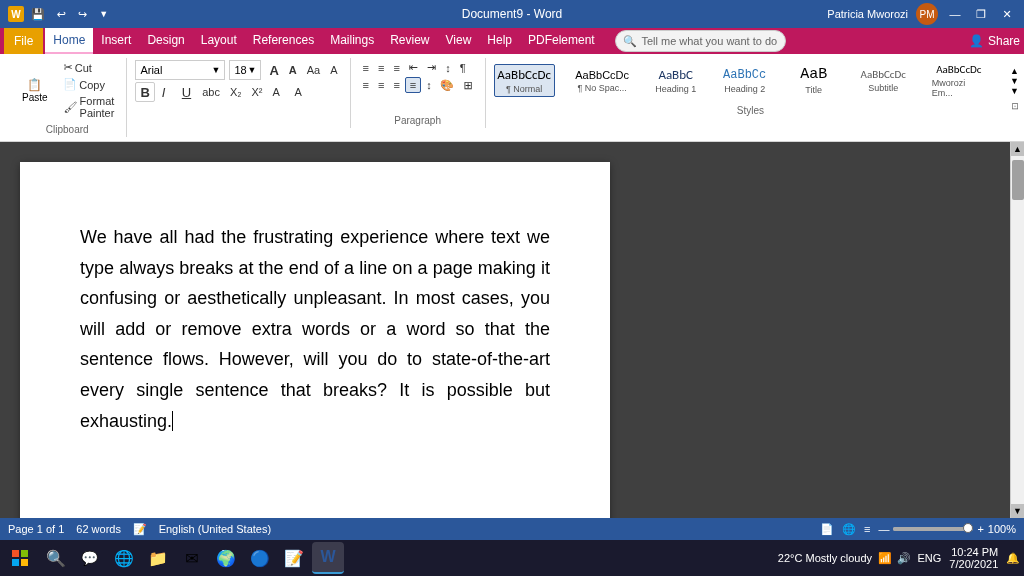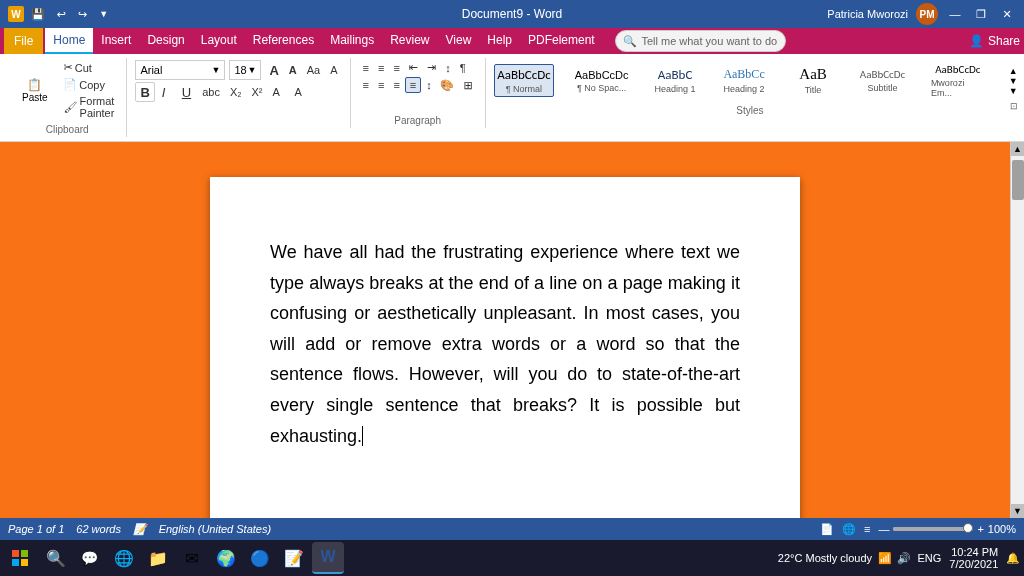--- a/index.html
+++ b/index.html
@@ -50,21 +50,21 @@
       font-size: 12px;
       cursor: pointer;
       height: 26px;
       display: flex;
       align-items: center;
       border-bottom: 2px solid transparent;
     }
     .menu-item.active {
       background: white;
       color: #2b579a;
-      border-bottom: 2px solid #0ea5e9;
+      border-bottom: 2px solid #f9a8d4;
     }
 
     
     .ribbon {
       background: white;
       border-bottom: 1px solid #d4d4d4;
       padding: 4px 8px;
       display: flex;
       align-items: flex-start;
       gap: 0;
@@ -157,25 +157,25 @@
       gap: 4px;
       font-size: 11px;
       color: #666;
       cursor: text;
       height: 22px;
     }
 
     
     .document-area {
       flex: 1;
-      background: #f97316;
+      background: #404040;
       overflow: auto;
       display: flex;
-      justify-content: center;
-      padding: 35px;
+      justify-content: flex-start;
+      padding: 20px;
     }
     .document-page {
       background: white;
       width: 590px;
       min-height: 400px;
       box-shadow: 0 2px 8px rgba(0,0,0,0.4);
       padding: 60px 60px;
     }
     .document-text {
       font-family: Arial, sans-serif;
@@ -192,21 +192,21 @@
       background: #2b579a;
       color: white;
       height: 22px;
       display: flex;
       align-items: center;
       justify-content: space-between;
       padding: 0 8px;
       font-size: 11px;
       flex-shrink: 0;
     }
-    .status-left { display: flex; align-items: center; gap: 12px; font-style: italic; }
+    .status-left { display: flex; align-items: center; gap: 12px; }
     .status-right { display: flex; align-items: center; gap: 8px; }
 
     
     .taskbar {
       background: #1a1a2e;
       height: 36px;
       display: flex;
       align-items: center;
       padding: 0 4px;
       flex-shrink: 0;
@@ -230,36 +230,36 @@
       border-radius: 4px;
     }
     .taskbar-icon.active { background: rgba(255,255,255,0.15); border-bottom: 2px solid #3a9bd5; }
     .taskbar-right { margin-left: auto; display: flex; align-items: center; gap: 8px; color: white; font-size: 11px; }
     .system-tray { display: flex; align-items: center; gap: 6px; }
 
     
     .sn { font-family: 'Calibri', sans-serif; font-size: 14px; }
     .sns { font-size: 11px; }
     .sh1 { font-family: 'Calibri', sans-serif; font-size: 13px; color: #1f3864; }
-    .sh2 { font-family: Liberation Serif, serif; font-size: 12px; color: #2e74b5; }
-    .stitle { font-family: Liberation Serif, serif; font-size: 15px; }
+    .sh2 { font-family: Liberation Mono, monospace; font-size: 12px; color: #2e74b5; }
+    .stitle { font-family: Liberation Mono, monospace; font-size: 15px; }
     .ssubtitle { font-family: 'Calibri', sans-serif; font-size: 11px; color: #595959; }
     .ssub-em { font-family: 'Calibri', sans-serif; font-size: 11px; }
 
     .user-badge {
       background: #c55a11;
       color: white;
       border-radius: 50%;
       width: 22px;
       height: 22px;
       display: flex;
       align-items: center;
       justify-content: center;
       font-size: 10px;
-      font-weight: bold;
+      font-weight: normal;
     }
   </style>
 </head>
 <body>
 
 <div class="title-bar">
   <div class="title-bar-left">
     <div class="title-icon">W</div>
     <div class="quick-access">
       <span class="qa-btn">💾</span>

